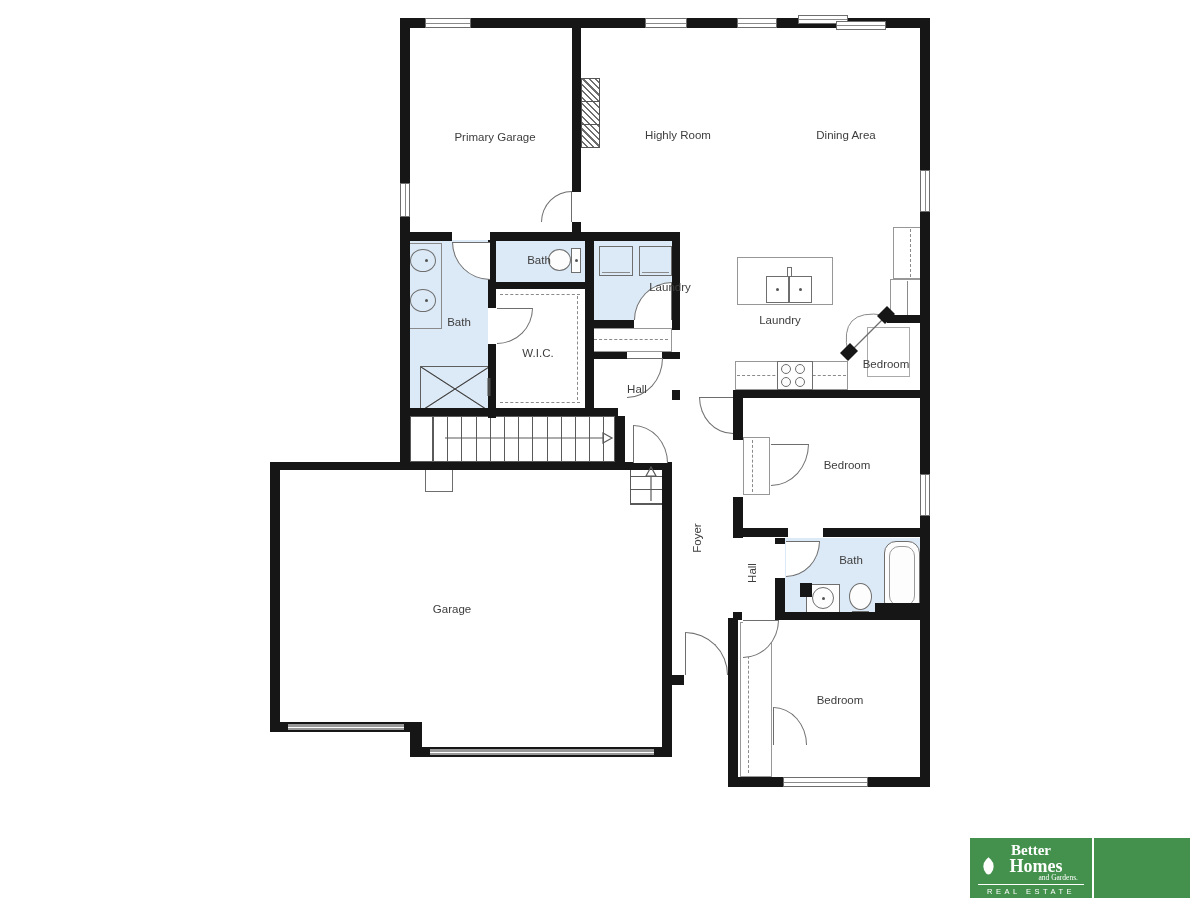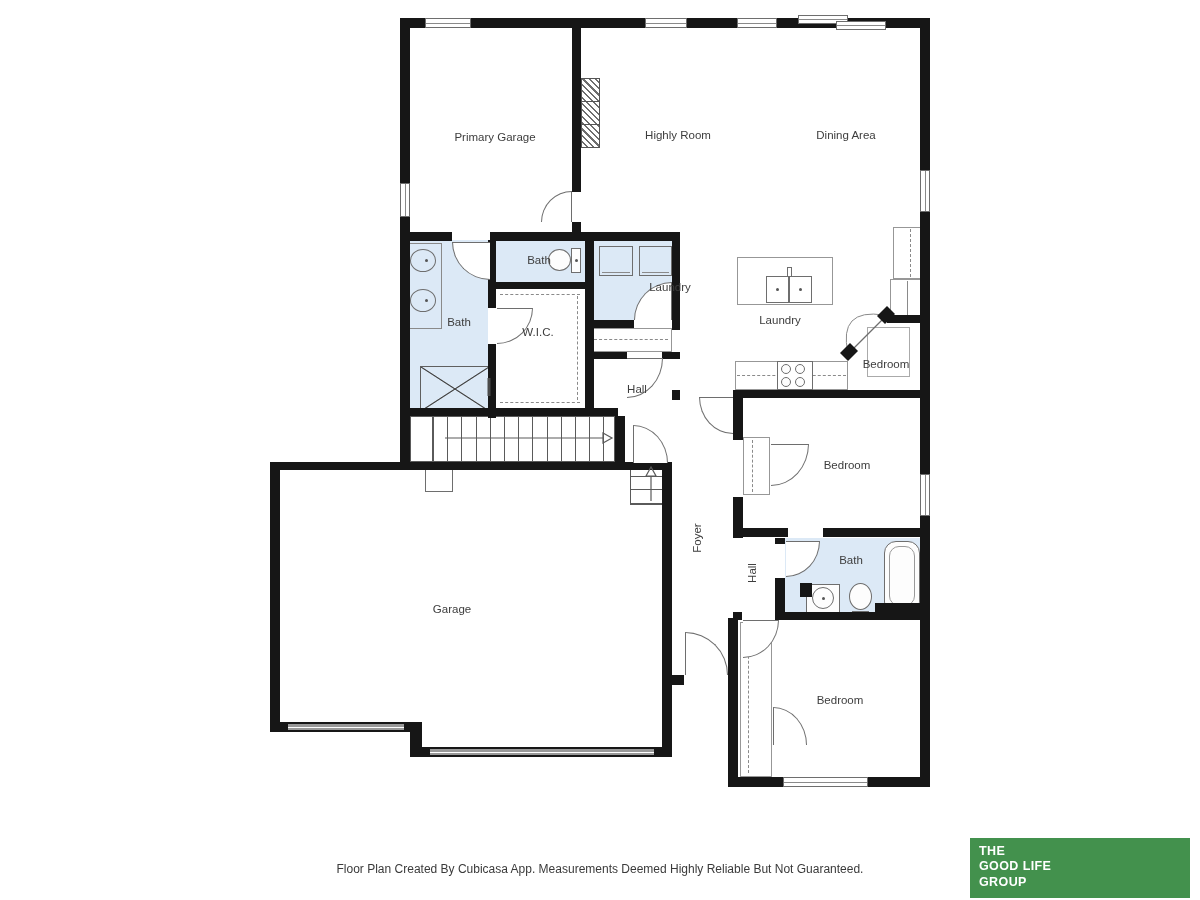--- a/index.html
+++ b/index.html
@@ -211,34 +211,35 @@
     <polygon points="877,316 887,306 895,314 885,324" fill="#161616"></polygon>
     <line x1="489" y1="378" x2="489" y2="396" stroke="#4a4a4a" stroke-width="3"></line>
   </svg>
 
   <span class="room-label" style="left:495px;top:137px">Primary Garage</span>
   <span class="room-label" style="left:678px;top:135px">Highly Room</span>
   <span class="room-label" style="left:846px;top:135px">Dining Area</span>
   <span class="room-label" style="left:539px;top:260px">Bath</span>
   <span class="room-label" style="left:670px;top:287px">Laundry</span>
   <span class="room-label" style="left:459px;top:322px">Bath</span>
-  <span class="room-label" style="left:538px;top:332px">W.I.C.</span>
+  <span class="room-label" style="left:538px;top:353px">W.I.C.</span>
   <span class="room-label" style="left:780px;top:320px">Laundry</span>
   <span class="room-label" style="left:886px;top:364px">Bedroom</span>
   <span class="room-label" style="left:637px;top:389px">Hall</span>
   <span class="room-label" style="left:847px;top:465px">Bedroom</span>
   <span class="room-label vert" style="left:697px;top:538px">Foyer</span>
   <span class="room-label vert" style="left:752px;top:573px">Hall</span>
   <span class="room-label" style="left:851px;top:560px">Bath</span>
   <span class="room-label" style="left:452px;top:609px">Garage</span>
   <span class="room-label" style="left:840px;top:700px">Bedroom</span>
 
-  <div class="footer">Floor Plan Created By Cubicasa App. Measurements Deemed Highly Reliable But Not Guaranteed.</div>
 
   <div class="logo" style="background:#43914d">
-    <div class="logo-right">
-      <div>THE</div>
-      <div>GOOD LIFE</div>
-      <div>GROUP</div>
+    <div class="logo-left">
+      <span class="leaf"></span>
+      <div class="b1">Better</div>
+      <div class="b2">Homes</div>
+      <div class="b3">and Gardens.</div>
+      <div class="b4">REAL ESTATE</div>
     </div>
   </div>
 
 </div>
 
 </body></html>

